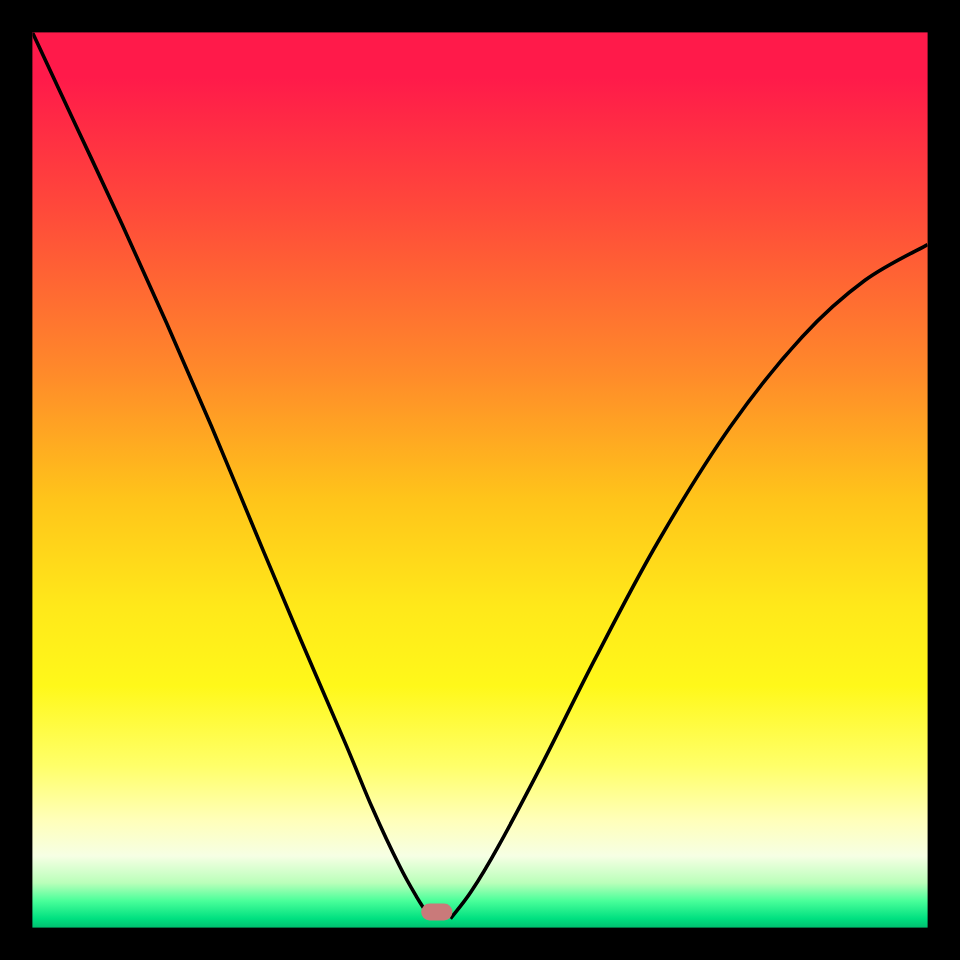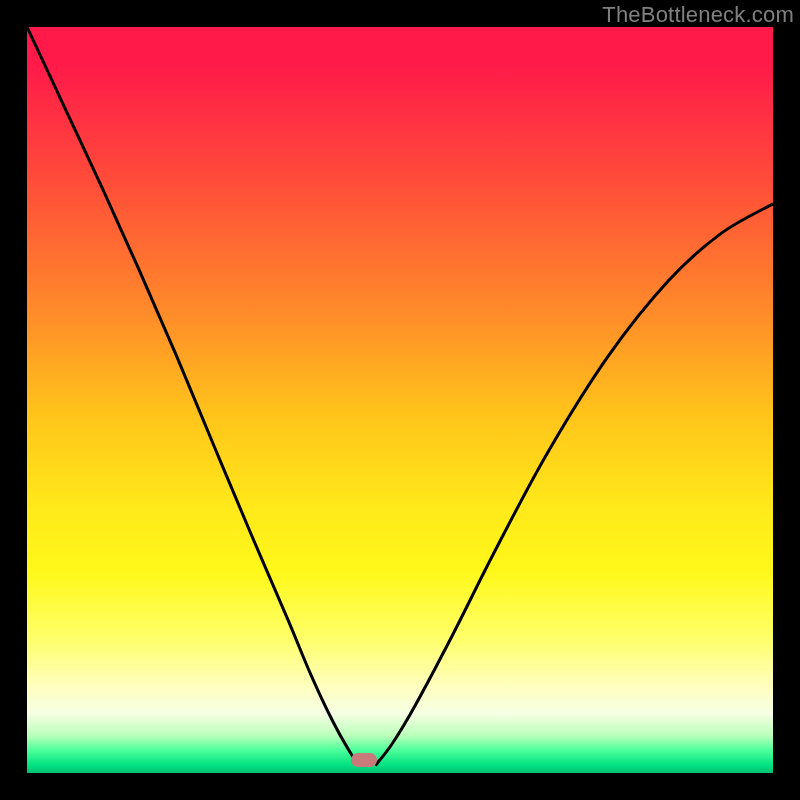--- a/index.html
+++ b/index.html
@@ -71,14 +71,13 @@
 <body>
 
 <div class="frame">
   <div class="plot-area">
     <svg class="curve" viewBox="0 0 746 746" preserveAspectRatio="none">
       <path id="curve-left" fill="none" stroke="#000" stroke-width="3" d="M 0.0 0.0 C 6.2 13.3, 24.9 53.2, 37.3 79.8 C 49.7 106.4, 62.2 132.5, 74.6 159.6 C 87.0 186.7, 99.5 214.4, 111.9 242.4 C 124.3 270.5, 136.8 299.0, 149.2 328.2 C 161.6 357.5, 174.1 388.0, 186.5 417.8 C 198.9 447.5, 211.4 477.3, 223.8 506.5 C 236.2 535.8, 251.2 569.7, 261.1 593.1 C 271.0 616.4, 276.0 629.9, 283.5 646.8 C 290.9 663.7, 299.6 682.1, 305.9 694.5 C 312.1 707.0, 316.4 714.0, 320.8 721.4 C 325.1 728.7, 330.1 735.7, 332.0 738.5"></path>
       <path id="curve-right" fill="none" stroke="#000" stroke-width="3" d="M 348.4 738.5 C 351.2 734.8, 359.0 726.1, 365.5 716.2 C 372.1 706.2, 378.0 696.8, 387.9 678.9 C 397.9 661.0, 411.5 635.2, 425.2 608.7 C 438.9 582.3, 453.8 550.9, 470.0 520.0 C 486.1 489.0, 503.5 454.9, 522.2 423.0 C 540.8 391.0, 562.0 356.5, 581.9 328.2 C 601.8 300.0, 622.9 273.9, 641.6 253.6 C 660.2 233.4, 676.4 219.4, 693.8 206.6 C 711.2 193.8, 737.3 181.8, 746.0 176.8"></path>
     </svg>
     <div class="marker" id="marker" style="left: 337.192px; top: 733.318px; background: rgb(201, 122, 122);"></div>
   </div>
-  <div class="watermark">TheBottleneck.com</div>
 </div>
 
 </body></html>

